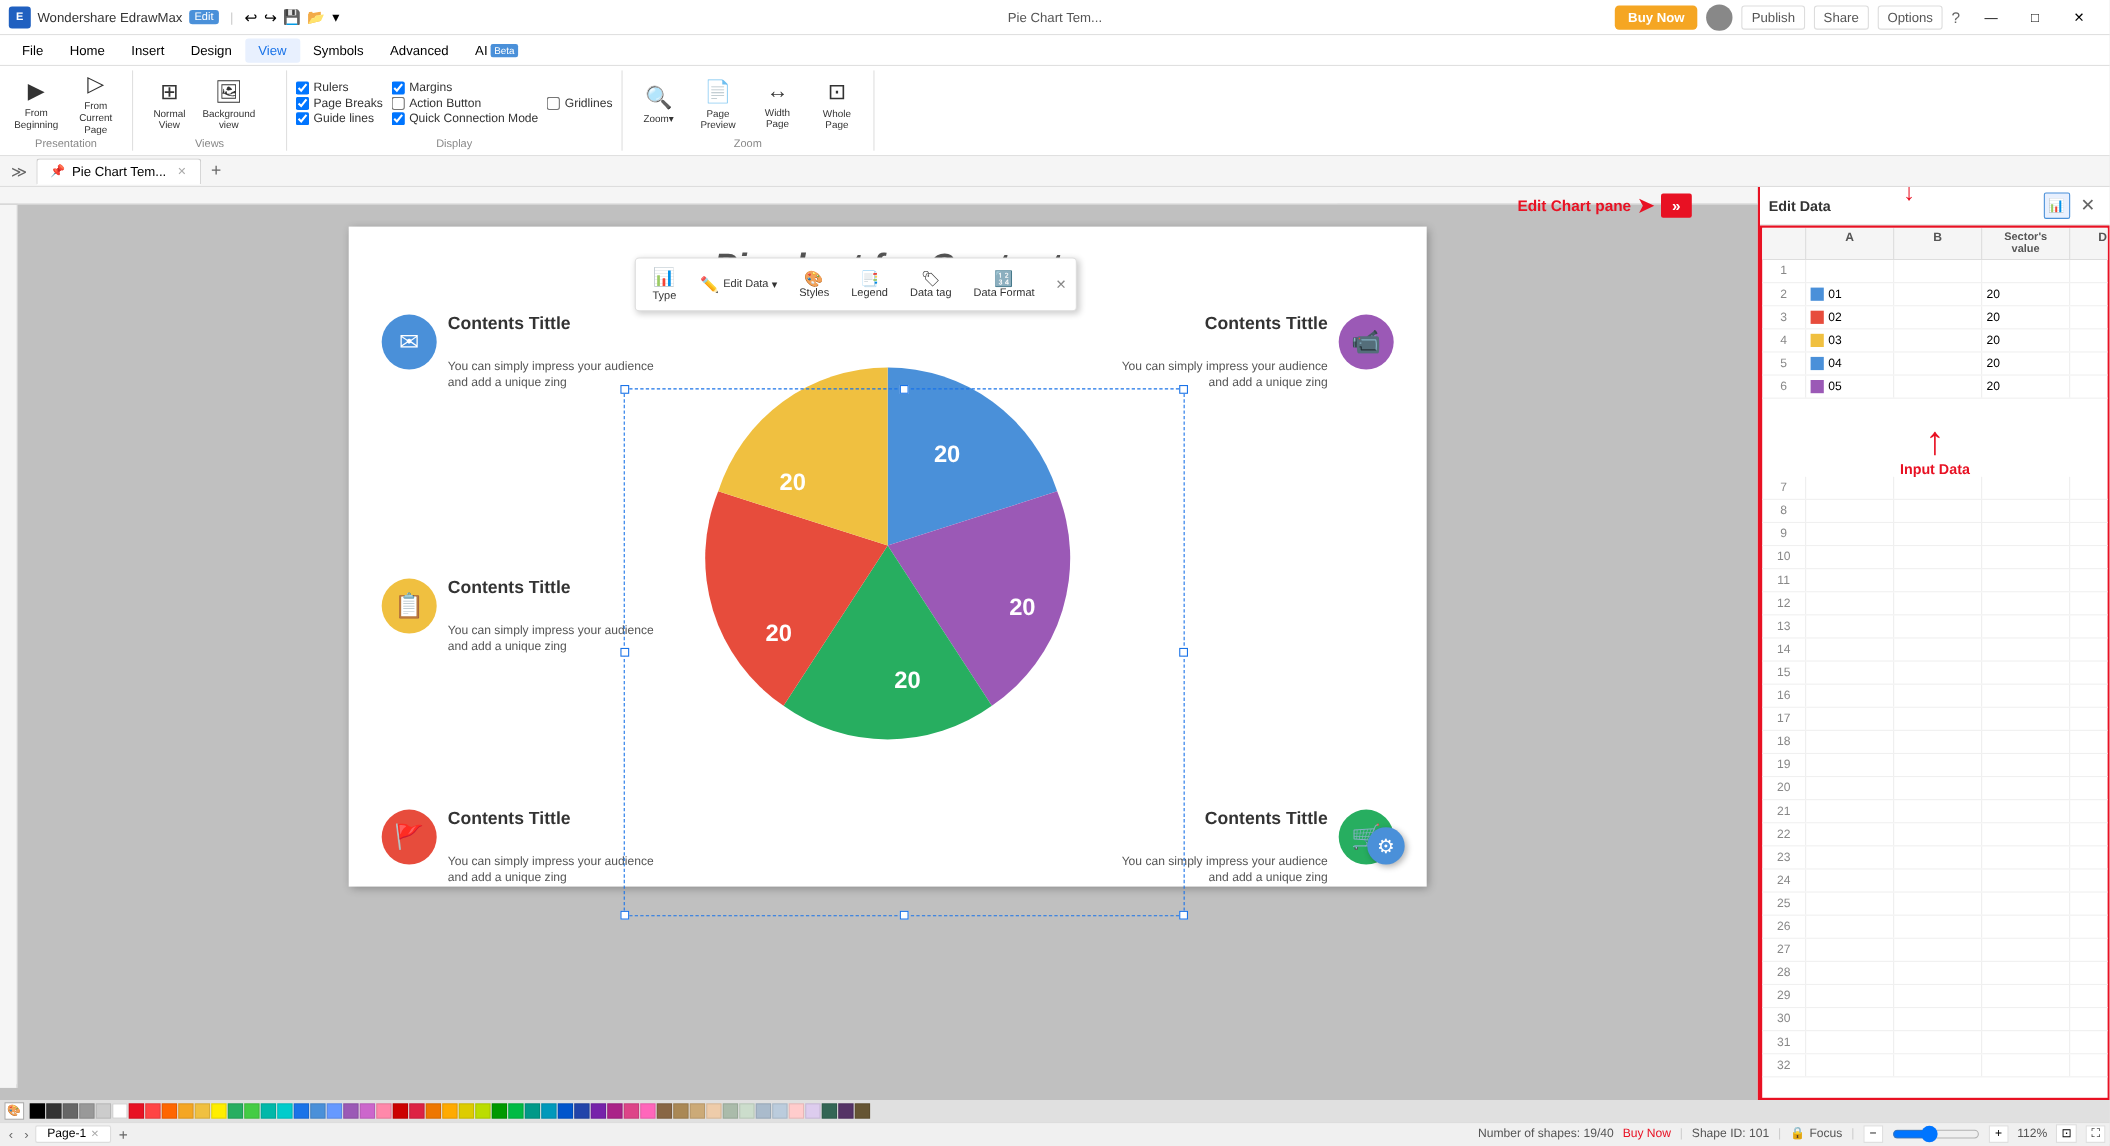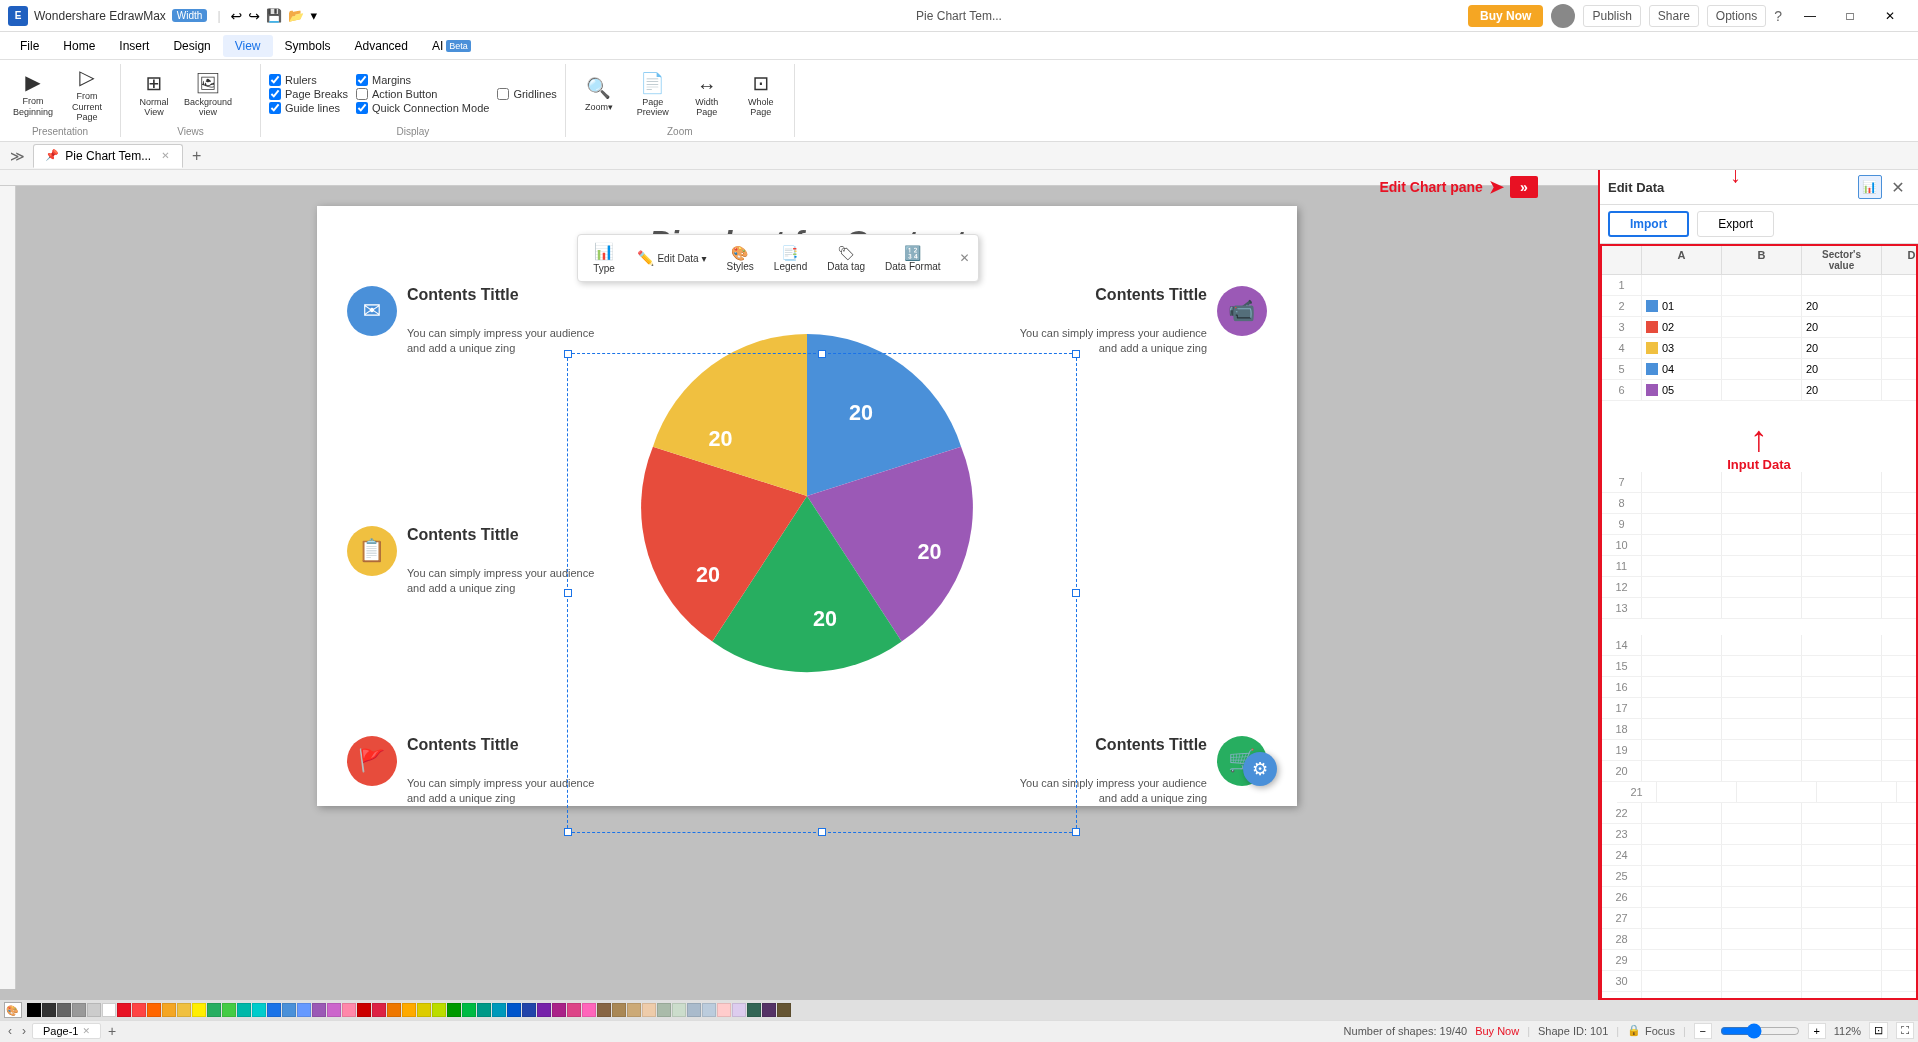--- a/index.html
+++ b/index.html
@@ -294,21 +294,21 @@
       font-weight: bold;
     }
   </style>
 </head>
 <body>
 
 <div id="titlebar">
   <div id="titlebar-left">
     <div id="titlebar-logo">E</div>
     <span style="font-size:12px;color:#333;">Wondershare EdrawMax</span>
-    <span id="titlebar-free-badge">Width</span>
+    <span id="titlebar-free-badge">Edit</span>
     <span style="color:#ccc;margin:0 4px;">|</span>
 
     <button style="background:none;border:none;cursor:pointer;font-size:14px;">↩</button>
     <button style="background:none;border:none;cursor:pointer;font-size:14px;">↪</button>
     <button style="background:none;border:none;cursor:pointer;font-size:13px;">💾</button>
     <button style="background:none;border:none;cursor:pointer;font-size:13px;">📂</button>
     <button style="background:none;border:none;cursor:pointer;font-size:13px;">▾</button>
   </div>
   <div style="position:absolute;left:50%;transform:translateX(-50%);font-size:12px;color:#555;">Pie Chart Tem...</div>
   <div id="titlebar-right">
@@ -584,24 +584,20 @@
     <div style="position:absolute;top:-8px;left:130px;color:#e81123;font-size:22px;z-index:20;">↓</div>
 
     <div style="display:flex;align-items:center;justify-content:space-between;padding:5px 8px;border-bottom:1px solid #ddd;">
       <span style="font-size:13px;font-weight:bold;color:#333;">Edit Data</span>
       <div style="display:flex;align-items:center;gap:4px;">
         <button style="width:24px;height:24px;background:#e8f0fe;border:1px solid #4a90d9;cursor:pointer;display:flex;align-items:center;justify-content:center;font-size:12px;border-radius:2px;">📊</button>
         <button style="width:24px;height:24px;background:none;border:none;cursor:pointer;font-size:16px;color:#666;">✕</button>
       </div>
     </div>
 
-    <div style="display:flex;padding:6px 8px;gap:8px;border-bottom:1px solid #ddd;">
-      <button class="ie-btn active">Import</button>
-      <button class="ie-btn">Export</button>
-    </div>
 
     <div id="data-grid" style="flex:1;overflow:auto;border:2px solid #e81123;position:relative;">
 
       <div style="display:grid;grid-template-columns:40px 80px 80px 80px 60px;background:#f5f5f5;border-bottom:1px solid #ddd;position:sticky;top:0;z-index:5;">
         <div class="grid-col-header"></div>
         <div class="grid-col-header">A</div>
         <div class="grid-col-header">B</div>
         <div class="grid-col-header" style="font-size:10px;">Sector's value</div>
         <div class="grid-col-header">D</div>
       </div>
@@ -702,21 +698,21 @@
       <div class="grid-cell" style="padding:2px 4px;font-size:11px;border-right:1px solid #eee;min-height:20px;display:flex;align-items:center;"></div>
       <div class="grid-cell" style="padding:2px 4px;font-size:11px;border-right:1px solid #eee;min-height:20px;display:flex;align-items:center;"></div>
     </div>
           <div class="grid-row" style="display: grid; grid-template-columns: 40px 80px 80px 80px 60px; border-bottom: 1px solid rgb(240, 240, 240);">
       <div class="grid-cell grid-row-num" style="padding:2px 4px;font-size:11px;border-right:1px solid #eee;min-height:20px;display:flex;align-items:center;color:#888;justify-content:center;">13</div>
       <div class="grid-cell" style="padding:2px 4px;font-size:11px;border-right:1px solid #eee;min-height:20px;display:flex;align-items:center;"></div>
       <div class="grid-cell" style="padding:2px 4px;font-size:11px;border-right:1px solid #eee;min-height:20px;display:flex;align-items:center;"></div>
       <div class="grid-cell" style="padding:2px 4px;font-size:11px;border-right:1px solid #eee;min-height:20px;display:flex;align-items:center;"></div>
       <div class="grid-cell" style="padding:2px 4px;font-size:11px;border-right:1px solid #eee;min-height:20px;display:flex;align-items:center;"></div>
     </div>
-          <div class="grid-row" style="display: grid; grid-template-columns: 40px 80px 80px 80px 60px; border-bottom: 1px solid rgb(240, 240, 240); margin-top: 16px;">
+          <div class="grid-row" style="display: grid; grid-template-columns: 40px 80px 80px 80px 60px; border-bottom: 1px solid rgb(240, 240, 240);">
       <div class="grid-cell grid-row-num" style="padding:2px 4px;font-size:11px;border-right:1px solid #eee;min-height:20px;display:flex;align-items:center;color:#888;justify-content:center;">14</div>
       <div class="grid-cell" style="padding:2px 4px;font-size:11px;border-right:1px solid #eee;min-height:20px;display:flex;align-items:center;"></div>
       <div class="grid-cell" style="padding:2px 4px;font-size:11px;border-right:1px solid #eee;min-height:20px;display:flex;align-items:center;"></div>
       <div class="grid-cell" style="padding:2px 4px;font-size:11px;border-right:1px solid #eee;min-height:20px;display:flex;align-items:center;"></div>
       <div class="grid-cell" style="padding:2px 4px;font-size:11px;border-right:1px solid #eee;min-height:20px;display:flex;align-items:center;"></div>
     </div>
           <div class="grid-row" style="display: grid; grid-template-columns: 40px 80px 80px 80px 60px; border-bottom: 1px solid rgb(240, 240, 240);">
       <div class="grid-cell grid-row-num" style="padding:2px 4px;font-size:11px;border-right:1px solid #eee;min-height:20px;display:flex;align-items:center;color:#888;justify-content:center;">15</div>
       <div class="grid-cell" style="padding:2px 4px;font-size:11px;border-right:1px solid #eee;min-height:20px;display:flex;align-items:center;"></div>
       <div class="grid-cell" style="padding:2px 4px;font-size:11px;border-right:1px solid #eee;min-height:20px;display:flex;align-items:center;"></div>
@@ -751,21 +747,21 @@
       <div class="grid-cell" style="padding:2px 4px;font-size:11px;border-right:1px solid #eee;min-height:20px;display:flex;align-items:center;"></div>
       <div class="grid-cell" style="padding:2px 4px;font-size:11px;border-right:1px solid #eee;min-height:20px;display:flex;align-items:center;"></div>
     </div>
           <div class="grid-row" style="display: grid; grid-template-columns: 40px 80px 80px 80px 60px; border-bottom: 1px solid rgb(240, 240, 240);">
       <div class="grid-cell grid-row-num" style="padding:2px 4px;font-size:11px;border-right:1px solid #eee;min-height:20px;display:flex;align-items:center;color:#888;justify-content:center;">20</div>
       <div class="grid-cell" style="padding:2px 4px;font-size:11px;border-right:1px solid #eee;min-height:20px;display:flex;align-items:center;"></div>
       <div class="grid-cell" style="padding:2px 4px;font-size:11px;border-right:1px solid #eee;min-height:20px;display:flex;align-items:center;"></div>
       <div class="grid-cell" style="padding:2px 4px;font-size:11px;border-right:1px solid #eee;min-height:20px;display:flex;align-items:center;"></div>
       <div class="grid-cell" style="padding:2px 4px;font-size:11px;border-right:1px solid #eee;min-height:20px;display:flex;align-items:center;"></div>
     </div>
-          <div class="grid-row" style="display: grid; grid-template-columns: 40px 80px 80px 80px 60px; border-bottom: 1px solid rgb(240, 240, 240); margin-left: 15px;">
+          <div class="grid-row" style="display: grid; grid-template-columns: 40px 80px 80px 80px 60px; border-bottom: 1px solid rgb(240, 240, 240);">
       <div class="grid-cell grid-row-num" style="padding:2px 4px;font-size:11px;border-right:1px solid #eee;min-height:20px;display:flex;align-items:center;color:#888;justify-content:center;">21</div>
       <div class="grid-cell" style="padding:2px 4px;font-size:11px;border-right:1px solid #eee;min-height:20px;display:flex;align-items:center;"></div>
       <div class="grid-cell" style="padding:2px 4px;font-size:11px;border-right:1px solid #eee;min-height:20px;display:flex;align-items:center;"></div>
       <div class="grid-cell" style="padding:2px 4px;font-size:11px;border-right:1px solid #eee;min-height:20px;display:flex;align-items:center;"></div>
       <div class="grid-cell" style="padding:2px 4px;font-size:11px;border-right:1px solid #eee;min-height:20px;display:flex;align-items:center;"></div>
     </div>
           <div class="grid-row" style="display: grid; grid-template-columns: 40px 80px 80px 80px 60px; border-bottom: 1px solid rgb(240, 240, 240);">
       <div class="grid-cell grid-row-num" style="padding:2px 4px;font-size:11px;border-right:1px solid #eee;min-height:20px;display:flex;align-items:center;color:#888;justify-content:center;">22</div>
       <div class="grid-cell" style="padding:2px 4px;font-size:11px;border-right:1px solid #eee;min-height:20px;display:flex;align-items:center;"></div>
       <div class="grid-cell" style="padding:2px 4px;font-size:11px;border-right:1px solid #eee;min-height:20px;display:flex;align-items:center;"></div>

